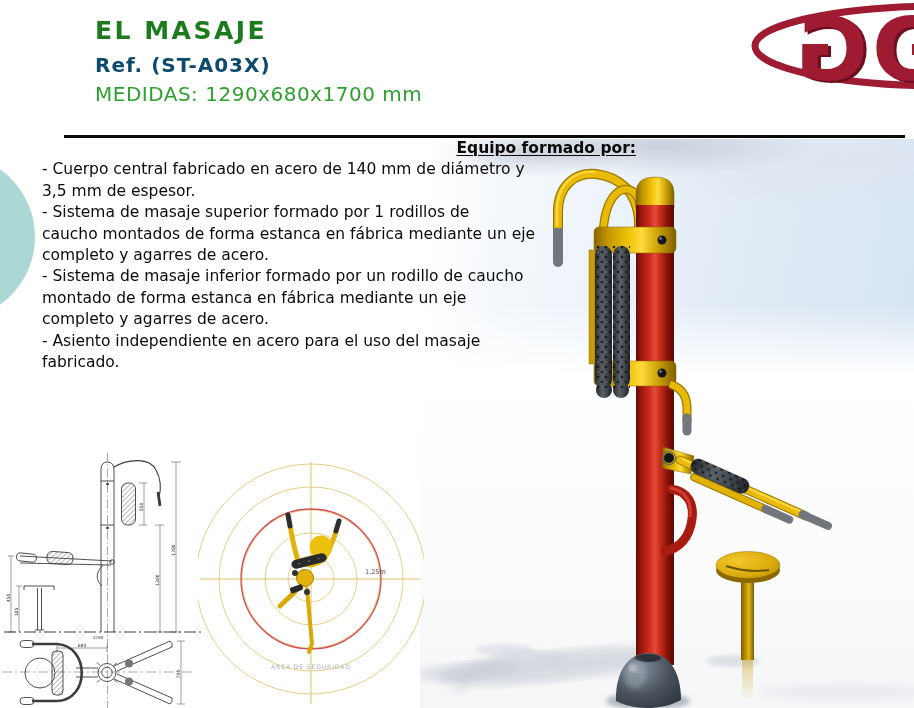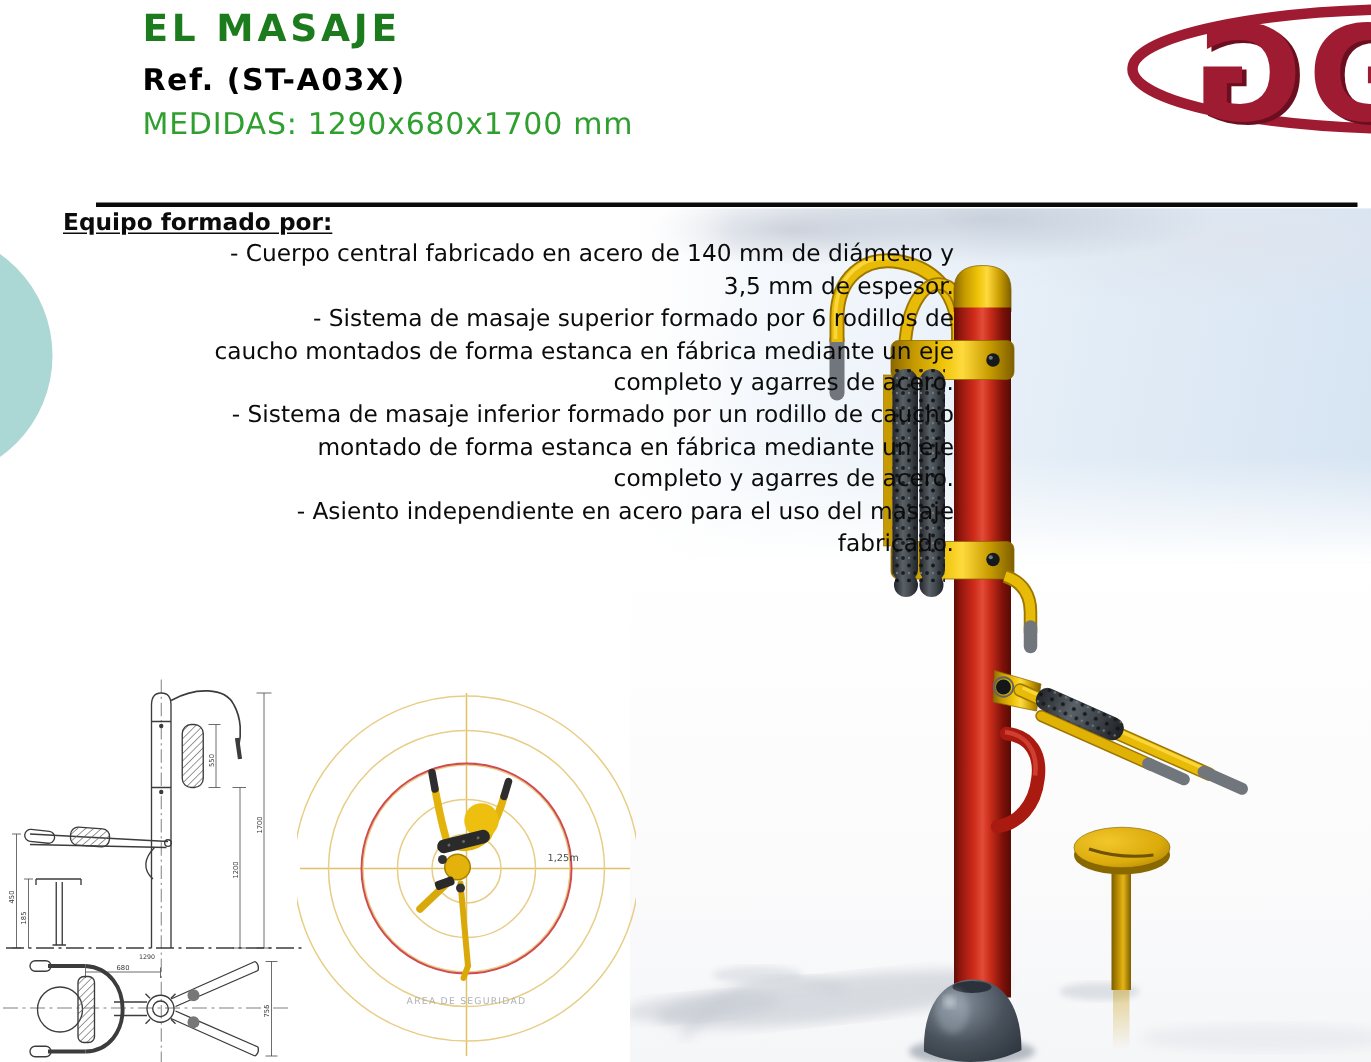--- a/index.html
+++ b/index.html
@@ -1,21 +1,21 @@
 <!DOCTYPE html>
 <html><head>
 <meta charset="utf-8">
 <style>
   html,body{margin:0;padding:0;background:#fff;}
   .page{position:relative;width:914px;height:708px;background:#ffffff;overflow:hidden;
         font-family:"DejaVu Sans",sans-serif;}
   
-  .header{position:absolute;left:95px;top:4px;z-index:6;}
+  .header{position:absolute;left:95px;top:16px;z-index:6;}
   .title{color:#1c7b1c;font-weight:bold;font-size:25px;letter-spacing:2.5px;}
-  .ref{color:#000000;font-weight:bold;font-size:20px;letter-spacing:1px;margin-top:8px;}
+  .ref{color:#0c4a6e;font-weight:bold;font-size:20px;letter-spacing:1px;margin-top:8px;}
   .medidas{color:#2f9f2f;font-size:20px;letter-spacing:.5px;margin-top:5px;}
   .logo-svg{position:absolute;left:740px;top:0;z-index:5;}
   .top-rule{position:absolute;left:64px;top:135px;width:841px;height:2.5px;background:#0a0a0a;z-index:6;}
   
   .teal-circle{position:absolute;left:-131px;top:154px;width:166px;height:166px;border-radius:50%;
                background:#abd7d5;z-index:2;}
   
   .photo{position:absolute;left:420px;top:139px;width:494px;height:569px;z-index:1;}
   .sky{position:absolute;left:0;top:0;width:494px;height:236px;
     background:
@@ -24,22 +24,22 @@
       radial-gradient(150px 34px at 22% 6%,rgba(176,182,196,.55),rgba(176,182,196,0) 70%),
       radial-gradient(220px 42px at 48% 3%,rgba(163,172,188,.45),rgba(163,172,188,0) 70%),
       radial-gradient(300px 60px at 82% 9%,rgba(222,228,238,.85),rgba(222,228,238,0) 75%),
       linear-gradient(100deg,#fdfdfe 0%,#f1f6fb 28%,#e2ecf6 62%,#d6e4f2 100%);}
   .ground{position:absolute;left:0;top:236px;width:494px;height:333px;
     background:linear-gradient(to bottom,#ffffff 0%,#fbfbfc 60%,#f5f6f8 100%);}
   .render-svg{position:absolute;left:420px;top:139px;z-index:3;}
   
   .desc{position:absolute;left:42px;top:138px;width:594px;z-index:6;
         font-size:15.5px;line-height:21.4px;color:#0b0b0b;}
-  .desc-heading{font-weight:bold;text-decoration:underline;text-underline-offset:2px;}
-  .bullet{white-space:pre-line;text-align:right;}
+  .desc-heading{font-weight:bold;text-decoration:underline;text-underline-offset:2px;text-align:right;}
+  .bullet{white-space:pre-line;}
   
   .tech-svg{position:absolute;left:0;top:450px;z-index:4;}
   .safety-svg{position:absolute;left:198px;top:458px;z-index:4;}
 </style>
 </head>
 <body>
 
 <div class="page">
 
   <div class="photo">
@@ -197,21 +197,21 @@
       <text x="872" y="80" fill="#9e1b32">G</text>
     </g>
   </svg>
 
   <div class="top-rule"></div>
 
   <div class="desc">
     <div class="desc-heading">Equipo formado por:</div>
     <div class="bullet">- Cuerpo central fabricado en acero de 140 mm de diámetro y
 3,5 mm de espesor.</div>
-    <div class="bullet">- Sistema de masaje superior formado por 6 rodillos de
+    <div class="bullet">- Sistema de masaje superior formado por 1 rodillos de
 caucho montados de forma estanca en fábrica mediante un eje
 completo y agarres de acero.</div>
     <div class="bullet">- Sistema de masaje inferior formado por un rodillo de caucho
 montado de forma estanca en fábrica mediante un eje
 completo y agarres de acero.</div>
     <div class="bullet">- Asiento independiente en acero para el uso del masaje
 fabricado.</div>
   </div>
 
   <svg class="tech-svg" width="210" height="258" viewBox="0 450 210 258">

